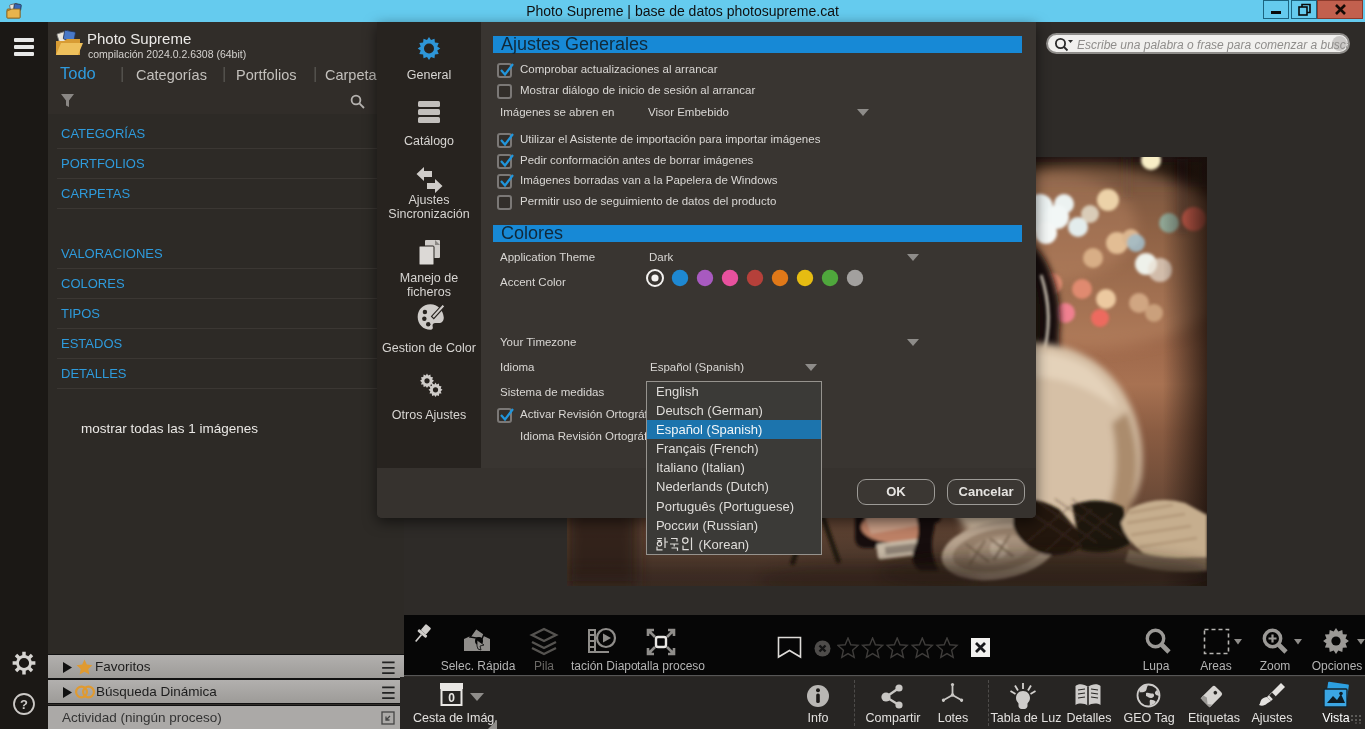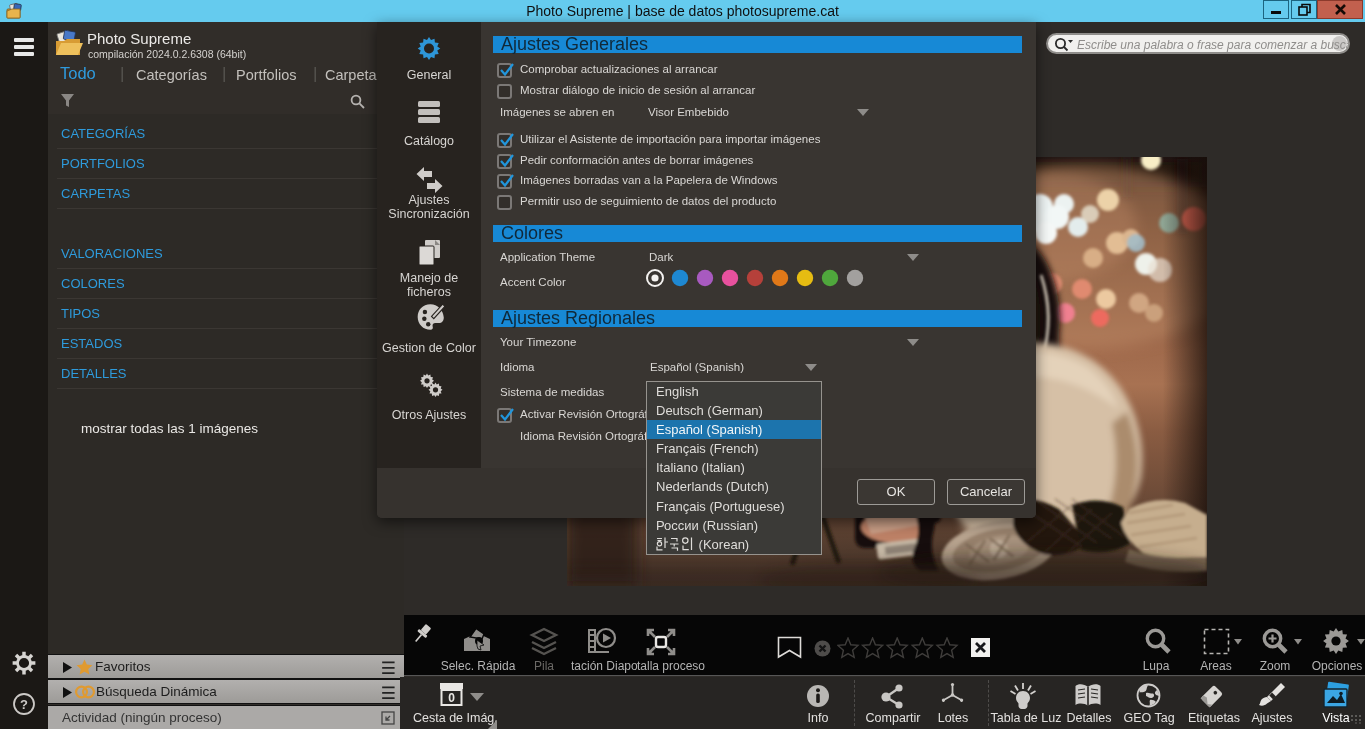--- a/index.html
+++ b/index.html
@@ -53,21 +53,21 @@
 
 #dialog { left:377px; top:22px; width:659px; height:496px; background:#393531; border-radius:0 0 5px 5px; box-shadow:0 4px 14px rgba(0,0,0,.55); }
 #dlg-side { position:absolute; left:0; top:0; width:104px; height:446px; background:#27231f; }
 #dlg-bottom2 { position:absolute; left:0; top:446px; width:659px; height:50px; background:#36322e; border-radius:0 0 5px 5px; }
 .dside-lab { position:absolute; width:104px; text-align:center; font-size:12.5px; color:#d7d5d2; }
 .dhead { position:absolute; left:116px; width:529px; height:17px; background:#1789d6; color:#10293a; font-size:18px; line-height:17px; padding-left:8px; }
 .dtext { position:absolute; font-size:11.5px; color:#d9d7d4; white-space:nowrap; }
 .cbx { position:absolute; left:120px; width:15px; height:15px; border:2px solid #7b7876; border-radius:3px; background:#322e2a; }
 .cbx.un { border-color:#7b7876; }
 .cbx svg { position:absolute; left:-1px; top:-3px; }
-.dbtn { position:absolute; top:457px; width:78px; height:26px; background:#3b3733; border:1px solid #9d9b97; border-radius:3px; color:#e6e4e1; font-size:13px; text-align:center; line-height:24px; }
+.dbtn { position:absolute; top:457px; width:78px; height:26px; background:#3b3733; border:1px solid #9d9b97; border-radius:9px; color:#e6e4e1; font-size:13px; text-align:center; line-height:24px;font-weight:bold; }
 .darr { position:absolute; width:0; height:0; border-left:6px solid transparent; border-right:6px solid transparent; border-top:7px solid #8e8c89; }
 
 
 #popup { left:646px; top:381px; width:176px; height:174px; background:#3b3a37; border:1px solid #96938e; }
 .pitem { height:19.1px; font-size:13px; color:#dfddda; padding-left:9px; line-height:19px; white-space:nowrap; }
 .pitem.sel { background:#1c74ad; color:#f2f6f8; }
 </style>
 </head>
 <body>
 <div id="app">
@@ -620,21 +620,20 @@
         <circle cx="9" cy="9" r="3.6" fill="#f4f2f0"></circle>
       <circle cx="34" cy="9" r="8.2" fill="#1e88d2"></circle>
       <circle cx="59" cy="9" r="8.2" fill="#a85ac0"></circle>
       <circle cx="84" cy="9" r="8.2" fill="#e8519e"></circle>
       <circle cx="109" cy="9" r="8.2" fill="#b5403a"></circle>
       <circle cx="134" cy="9" r="8.2" fill="#e07818"></circle>
       <circle cx="159" cy="9" r="8.2" fill="#e6bc12"></circle>
       <circle cx="184" cy="9" r="8.2" fill="#4fa73c"></circle>
       <circle cx="209" cy="9" r="8.2" fill="#a2a09e"></circle>
     </svg>
-    <div class="dhead" style="top:288px">Ajustes Regionales</div>
     <div class="dtext" style="left:123px;top:314px">Your Timezone</div>
     <div class="darr" style="left:530px;top:317px"></div>
     <div class="dtext" style="left:123px;top:339px">Idioma</div>
     <div class="dtext" style="left:273px;top:339px">Español (Spanish)</div>
     <div class="darr" style="left:428px;top:342px"></div>
     <div class="dtext" style="left:123px;top:364px">Sistema de medidas</div>
     <div class="cbx" style="top:386px">
         <svg width="17" height="17" viewBox="0 0 17 17">
           <path d="M3 8 L7 12.5 L15 2" fill="none" stroke="#2196dc" stroke-width="2.2"></path>
         </svg>
@@ -645,21 +644,21 @@
     <div class="dbtn" style="left:570px">Cancelar</div>
   </div>
 
   <div class="abs" id="popup">
     <div class="pitem">English</div>
     <div class="pitem">Deutsch (German)</div>
     <div class="pitem sel">Español (Spanish)</div>
     <div class="pitem">Français (French)</div>
     <div class="pitem">Italiano (Italian)</div>
     <div class="pitem">Nederlands (Dutch)</div>
-    <div class="pitem">Français (Portuguese)</div>
+    <div class="pitem">Português (Portuguese)</div>
     <div class="pitem">России (Russian)</div>
     <div class="pitem"><svg width="39" height="14" viewBox="0 0 39 14" style="vertical-align:-2px">
           <g fill="none" stroke="#dfddda" stroke-width="1.2">
             <path d="M1 1.5 L6 1.5 M1.5 3.5 L5.5 3.5"></path>
             <circle cx="3.5" cy="6.8" r="2.1"></circle>
             <path d="M9 0.5 L9 11 M9 5 L12 5 M1 9.5 L1 12.8 L6.5 12.8"></path>
             <path d="M15 1.5 L21 1.5 L21 4.5 M14 7 L22.5 7 M18.2 7 L18.2 9.5 M15.5 11 L21.5 11 L21.5 13.8"></path>
             <circle cx="29.3" cy="3.6" r="2.7"></circle>
             <path d="M35.5 0.5 L35.5 13 M27 8.5 L27 12.6 L32.8 12.6"></path>
           </g>

